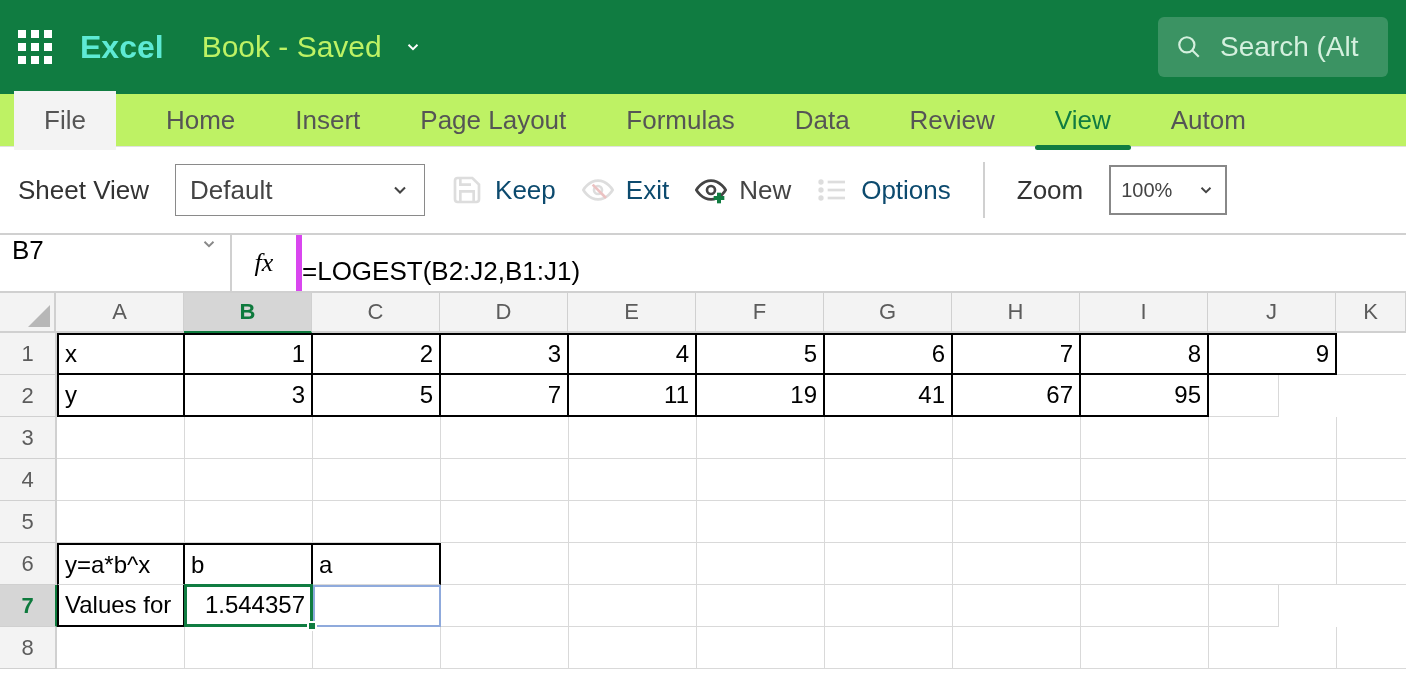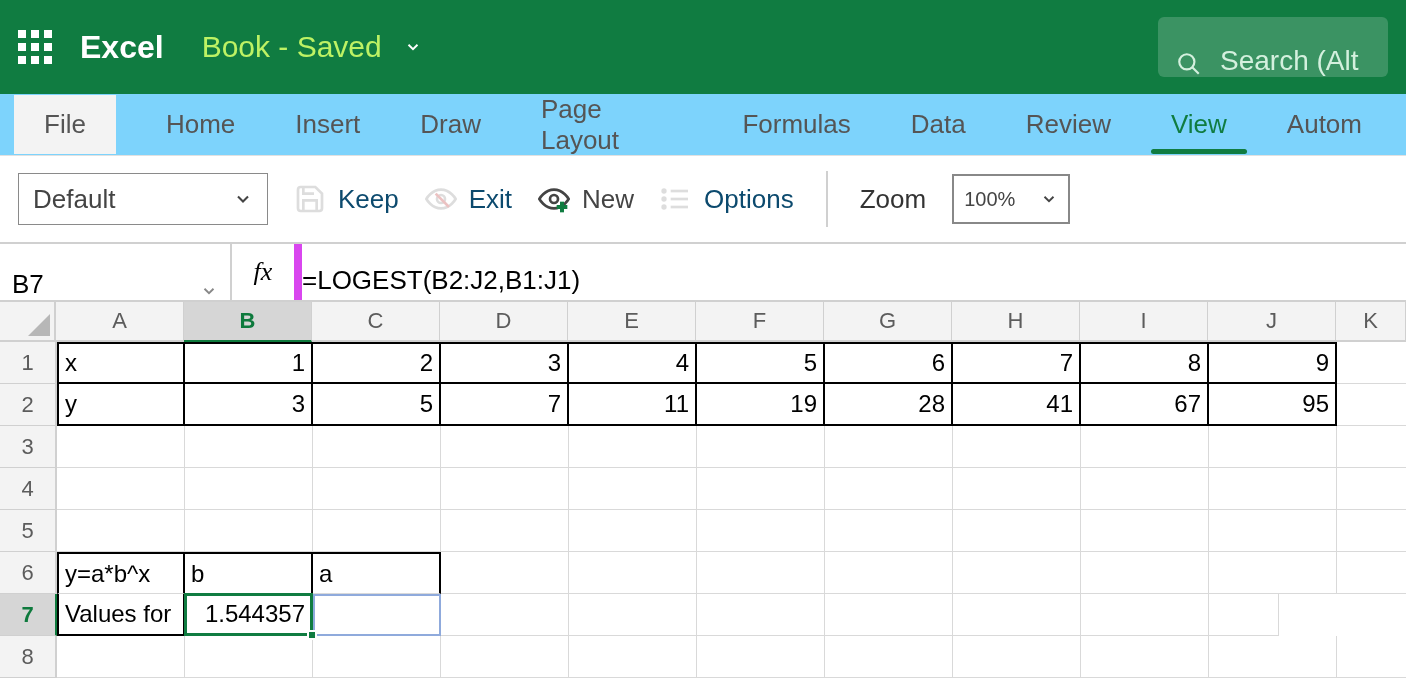--- a/index.html
+++ b/index.html
@@ -2,48 +2,48 @@
 <html><head>
 <meta charset="utf-8">
 <style>
 * { margin:0; padding:0; box-sizing:border-box; font-family:"Segoe UI",Arial,sans-serif; }
 body { background:#fff; overflow:hidden; width:1406px; height:680px; }
 
 
 .titlebar { background:#107c41; height:94px; display:flex; align-items:center; padding:0 18px; gap:28px; }
 .waffle { display:grid; grid-template-columns:repeat(3,8px); grid-template-rows:repeat(3,8px); gap:5px; }
 .waffle span { width:8px; height:8px; background:#fff; }
-.appname { color:#ffffff; font-size:32px; font-weight:600; }
+.appname { color:#5eead4; font-size:32px; font-weight:600; }
 .docname { color:#bef264; font-size:30px; font-weight:400; margin-left:10px; display:flex; align-items:center; gap:22px;}
 .chev-down { width:18px; height:18px; }
-.searchbox { margin-left:auto; background:rgba(255,255,255,.18); border-radius:6px; height:60px; display:flex; align-items:flex-end; padding:0 18px; gap:18px; color:#d4f0de; font-size:28px; min-width:230px;}
+.searchbox { margin-left:auto; background:rgba(255,255,255,.18); border-radius:6px; height:60px; display:flex; align-items:center; padding:0 18px; gap:18px; color:#d4f0de; font-size:28px; min-width:230px;}
 .searchbox svg { width:26px; height:26px; }
 
 
-.tabs { height:62px; border-bottom:1px solid #e1e1e1; display:flex; align-items:center; padding:0 14px; gap:0; background:#7dd3fc;}
+.tabs { height:53px; border-bottom:1px solid #e1e1e1; display:flex; align-items:center; padding:0 14px; gap:0; background:#bef264;}
 .tab { font-size:26px; color:#555; padding:14px 30px; cursor:pointer; }
 .tab.file { background:#f3f3f3; margin-right:20px;}
 .tab.active { color:#107c41; position:relative; }
 .tab.active::after { content:""; position:absolute; left:10px; right:10px; bottom:0px; height:5px; background:#107c41; border-radius:3px;}
 
 
 .ribbon { height:88px; border-bottom:2px solid #d0d0d0; display:flex; align-items:center; padding:0 18px; gap:26px; background:#fff; font-size:26px; color:#444;}
 .rib-label{color:#333;}
 .sheetview-sel { border:1.5px solid #8a8a8a; height:52px; width:250px; display:flex; align-items:center; justify-content:space-between; padding:0 14px; font-size:26px;}
 .rib-btn { display:flex; align-items:center; gap:12px; }
 .rib-btn.disabled { color:#0c4a6e; }
 .rib-btn.disabled svg{opacity:.5;}
 .rib-btn svg{width:32px;height:32px;}
 .vsep{width:2px;height:56px;background:#d0d0d0;margin:0 6px;}
 .zoom-sel{border:2px solid #888;height:50px;width:118px;display:flex;align-items:center;justify-content:space-between;padding:0 10px;font-size:20px;}
 
 
 .namebox-row{display:flex;align-items:stretch;border-bottom:2px solid #d0d0d0;height:58px;background:#fff;}
-.namebox{width:232px;border-right:2px solid #d0d0d0;display:flex;align-items:flex-end;justify-content:space-between;padding:0 12px;font-size:26px;gap:24px;}
-.fx{width:70px;display:flex;align-items:center;justify-content:center;border-right:8px solid #d946ef;font-style:italic;font-size:26px;font-family:"Times New Roman",serif;}
+.namebox{width:232px;border-right:2px solid #d0d0d0;display:flex;align-items:flex-start;justify-content:space-between;padding:0 12px;font-size:26px;gap:24px;}
+.fx{width:70px;display:flex;align-items:center;justify-content:center;border-right:6px solid #d946ef;font-style:italic;font-size:26px;font-family:"Times New Roman",serif;}
 .formula{flex:1;display:flex;align-items:center;padding:0 0;font-size:26px;margin-top:16px;}
 .corner{width:57px;height:40px;background:#f3f3f3;border-right:2px solid #d0d0d0;border-bottom:2px solid #d0d0d0;position:relative;}
 .corner::after{content:"";position:absolute;right:4px;bottom:4px;width:0;height:0;border-left:22px solid transparent;border-bottom:22px solid #b7b7b7;}
 .colheads{display:flex;}
 .colh{height:40px;background:#f3f3f3;border-right:1px solid #d0d0d0;border-bottom:2px solid #d0d0d0;display:flex;align-items:center;justify-content:center;font-size:22px;color:#5c5c5c;}
 .colh.active{background:#d6d6d6;color:#0e7a3d;font-weight:600;border-bottom:2px solid #0e7a3d;}
 .rowheads{display:flex;flex-direction:column;}
 .rowh{width:57px;background:#f3f3f3;border-right:2px solid #d0d0d0;border-bottom:1px solid #d0d0d0;display:flex;align-items:center;justify-content:center;font-size:22px;color:#5c5c5c;height:42px;}
 .rowh.active{background:#d6d6d6;color:#0e7a3d;font-weight:600;border-right:2px solid #0e7a3d;}
 .cells{position:relative;}
@@ -93,30 +93,30 @@
         <line x1="21" y1="21" x2="15" y2="15"></line>
       </svg>
     <span>Search (Alt</span>
   </div>
 </div>
 
 <div class="tabs">
   <div class="tab file">File</div>
   <div class="tab">Home</div>
   <div class="tab">Insert</div>
-  <div class="tab">Draw</div>
   <div class="tab">Page Layout</div>
   <div class="tab">Formulas</div>
   <div class="tab">Data</div>
   <div class="tab">Review</div>
   <div class="tab active">View</div>
   <div class="tab">Autom</div>
 </div>
 
 <div class="ribbon">
+  <span class="rib-label">Sheet View</span>
   <div class="sheetview-sel">
     <span>Default</span>
     <svg width="20" height="20" viewBox="0 0 24 24" fill="none" stroke="#444" stroke-width="2.5">
         <polyline points="6 9 12 15 18 9"></polyline>
       </svg>
   </div>
   <div class="rib-btn disabled">
     <svg viewBox="0 0 24 24" fill="none" stroke="#bcbcbc" stroke-width="2">
         <path d="M19 21H5a2 2 0 0 1-2-2V5a2 2 0 0 1 2-2h11l5 5v11a2 2 0 0 1-2 2z"></path>
         <polyline points="17 21 17 13 7 13 7 21"></polyline>
@@ -219,21 +219,20 @@
         <div class="cell colw-K"></div>
       </div>
 
       <div class="row">
         <div class="cell txt colw-A bL bB bR">y</div>
         <div class="cell num colw bB bR">3</div>
         <div class="cell num colw bB bR">5</div>
         <div class="cell num colw bB bR">7</div>
         <div class="cell num colw bB bR">11</div>
         <div class="cell num colw bB bR">19</div>
-        <div class="cell num colw bB bR">28</div>
         <div class="cell num colw bB bR">41</div>
         <div class="cell num colw bB bR">67</div>
         <div class="cell num colw bB bR">95</div>
         <div class="cell colw-K"></div>
       </div>
 
       <div class="row">
           <div class="cell colw-A"></div>
           <div class="cell colw"></div>
           <div class="cell colw"></div>

